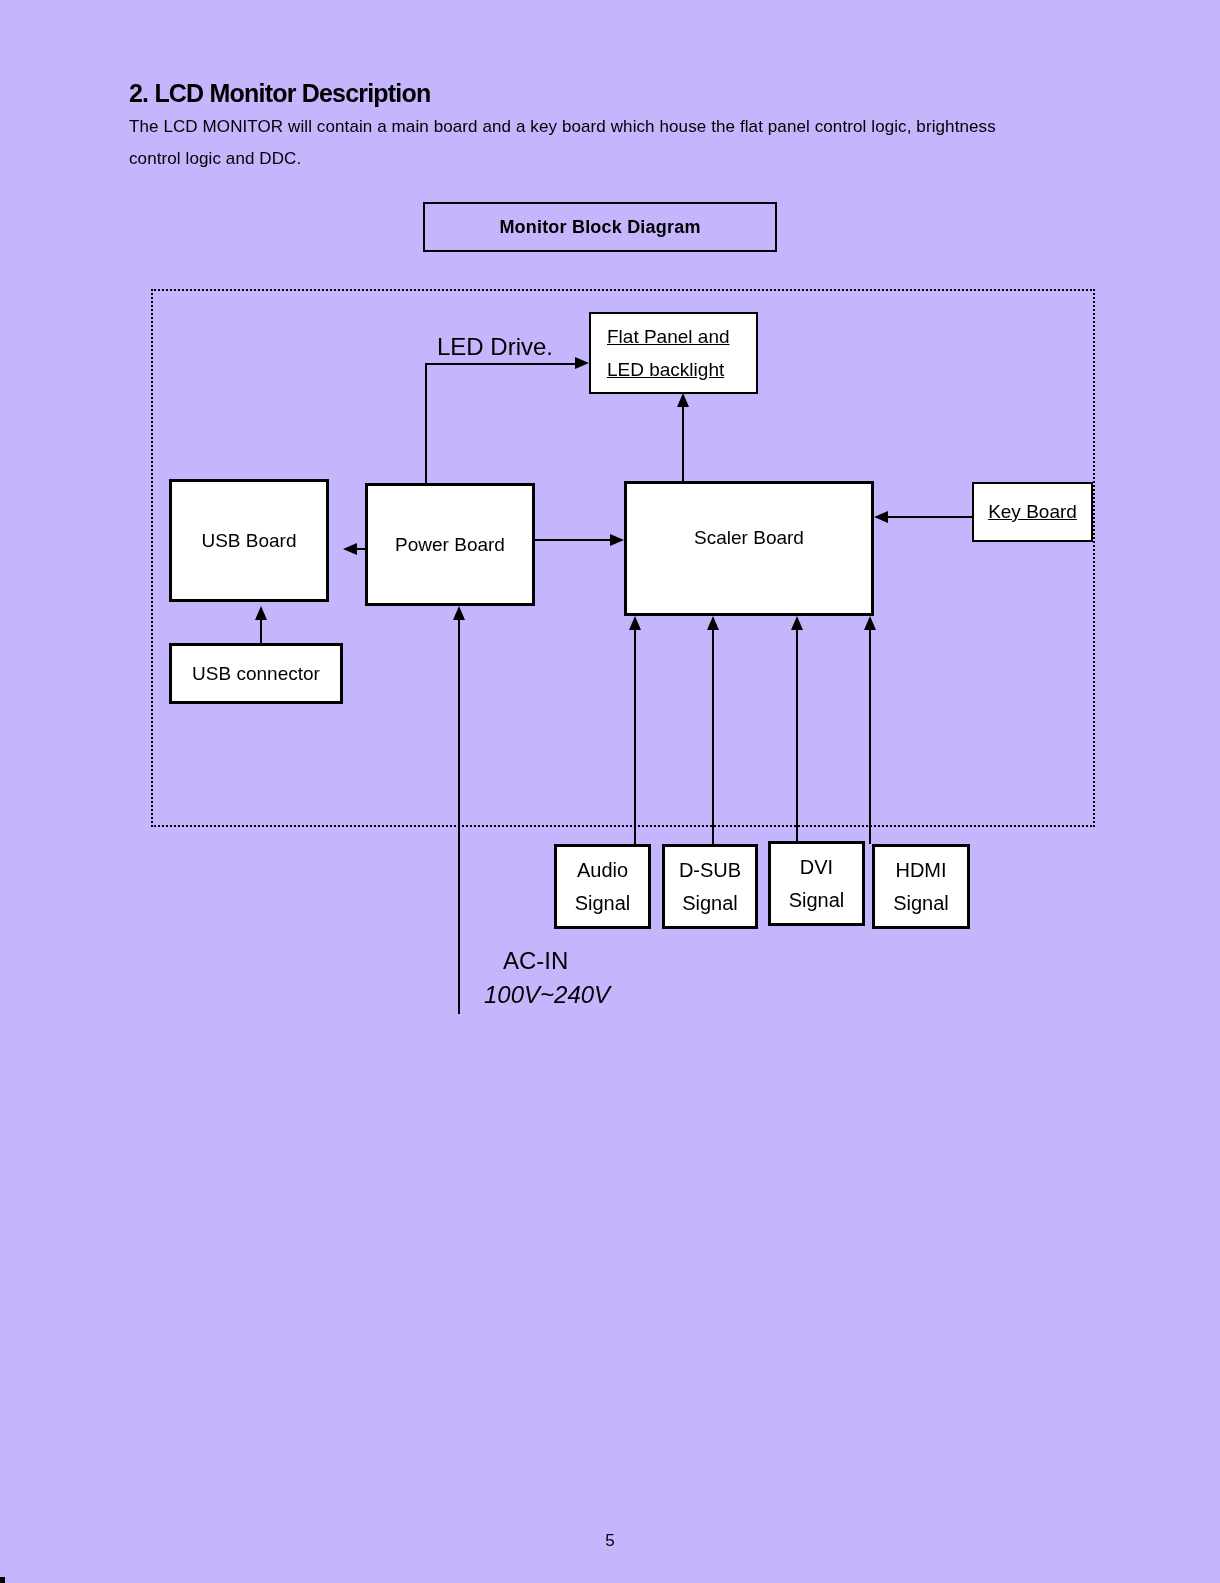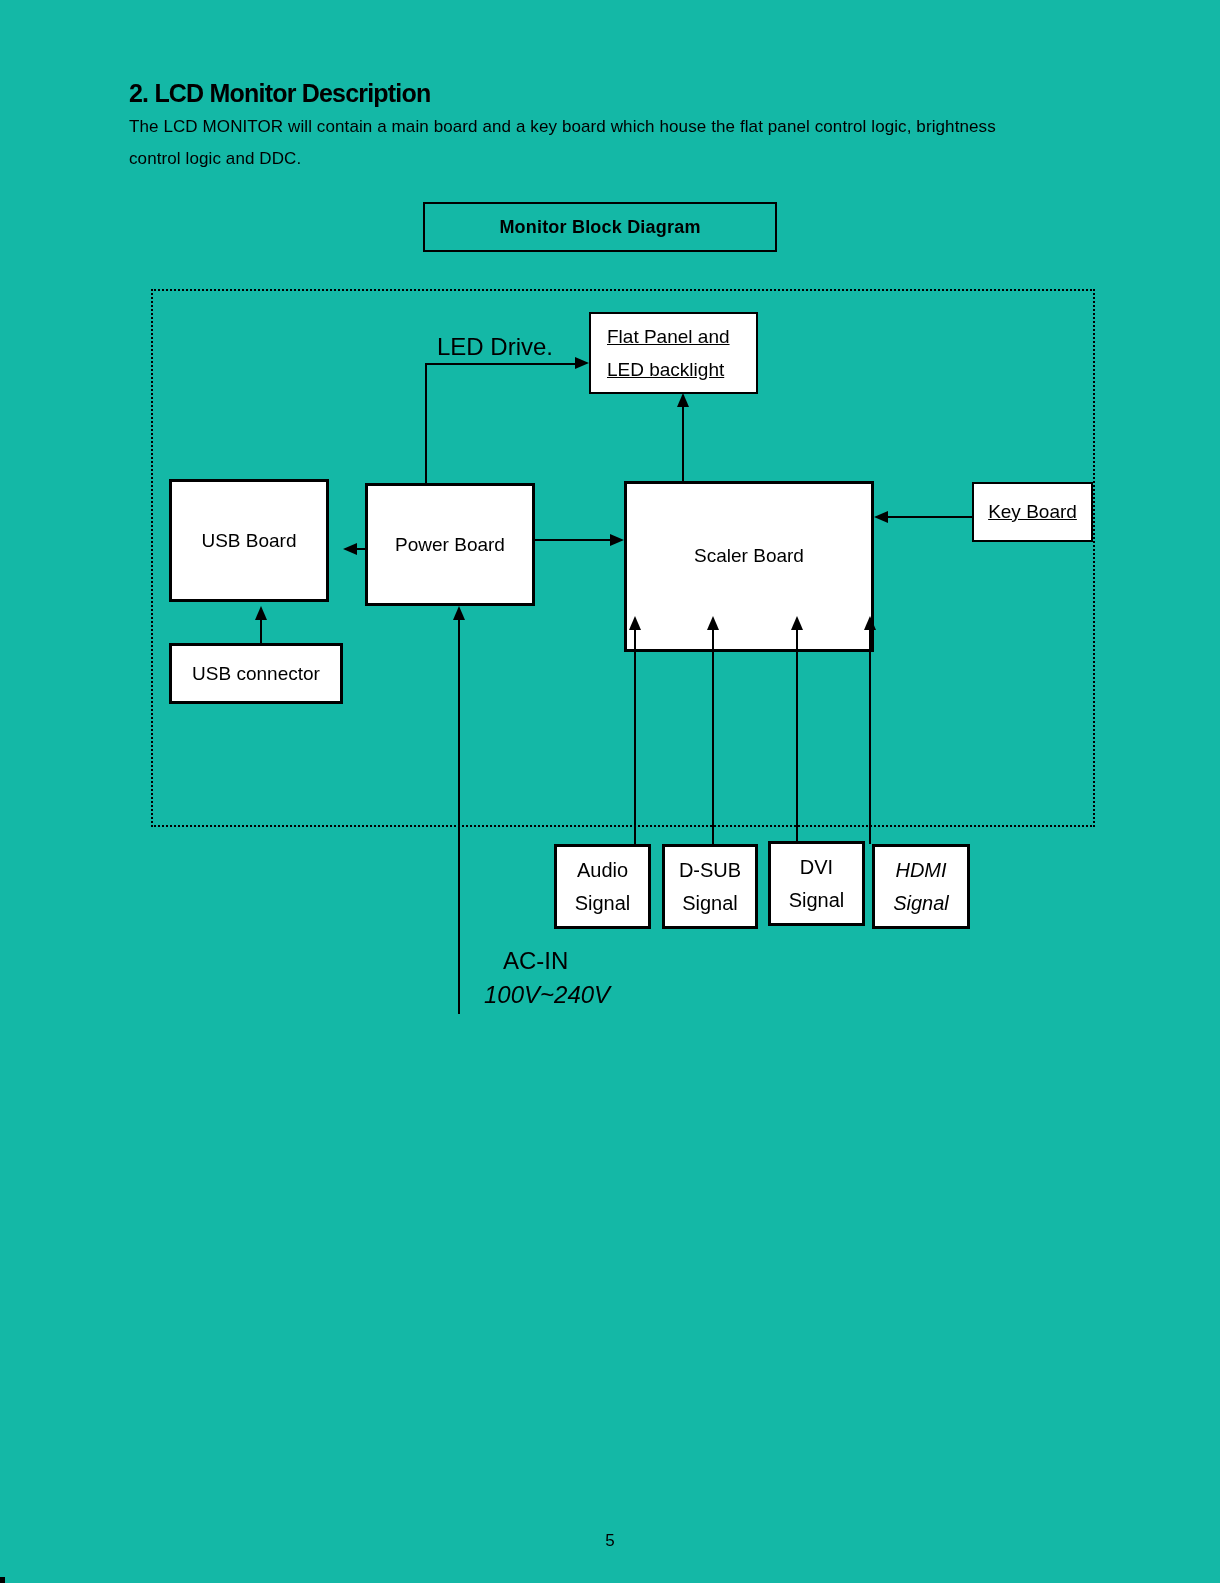--- a/index.html
+++ b/index.html
@@ -1,20 +1,20 @@
 <!DOCTYPE html>
 <html><head>
 <meta charset="utf-8">
 <style>
   html,body{margin:0;padding:0;background:#ffffff;}
   *{box-sizing:border-box;}
   .page{
     position:relative;
     width:1220px;height:1583px;
-    background:#14b8a6;
+    background:#c4b5fd;
     font-family:"Liberation Sans", sans-serif;
     color:#000000;
     overflow:hidden;
   }
   .heading{
     position:absolute;left:129px;top:79px;
     font-size:25px;font-weight:bold;letter-spacing:-0.8px;
     white-space:nowrap;
   }
   .para{
@@ -36,28 +36,28 @@
     position:absolute;border:3px solid #000;background:#fff;
     display:flex;align-items:center;justify-content:center;
     font-size:19px;text-align:center;
   }
   .bbox.thin{border-width:2px;text-decoration:underline;}
   .bbox.col{flex-direction:column;line-height:33px;}
   .bbox.left-align{align-items:flex-start;justify-content:center;padding-left:16px;text-align:left;}
   .flat-panel{left:589px;top:312px;width:169px;height:82px;}
   .usb-board{left:169px;top:479px;width:160px;height:123px;}
   .power-board{left:365px;top:483px;width:170px;height:123px;}
-  .scaler-board{left:624px;top:481px;width:250px;height:171px;padding-bottom:21px;}
+  .scaler-board{left:624px;top:481px;width:250px;height:135px;padding-bottom:21px;}
   .key-board{left:972px;top:482px;width:121px;height:60px;}
   .usb-connector{left:169px;top:643px;width:174px;height:61px;}
   .sig{font-size:20px;align-items:center;}
   .audio-box{left:554px;top:844px;width:97px;height:85px;}
   .dsub-box{left:662px;top:844px;width:96px;height:85px;}
   .dvi-box{left:768px;top:841px;width:97px;height:85px;}
-  .hdmi-box{left:872px;top:844px;width:98px;height:85px;font-style:italic;}
+  .hdmi-box{left:872px;top:844px;width:98px;height:85px;}
   .vline,.hline{position:absolute;background:#000;}
   .ah{position:absolute;width:0;height:0;}
   .ah-up{border-left:6px solid transparent;border-right:6px solid transparent;border-bottom:14px solid #000;}
   .ah-left{border-top:6px solid transparent;border-bottom:6px solid transparent;border-right:14px solid #000;}
   .ah-right{border-top:6px solid transparent;border-bottom:6px solid transparent;border-left:14px solid #000;}
   .flabel{position:absolute;font-size:24px;white-space:nowrap;}
   .pageno{position:absolute;left:0;top:1531px;width:100%;text-align:center;font-size:17px;}
   .corner-dot{position:absolute;left:0;top:1577px;width:5px;height:6px;background:#000;}
 </style>
 </head>

